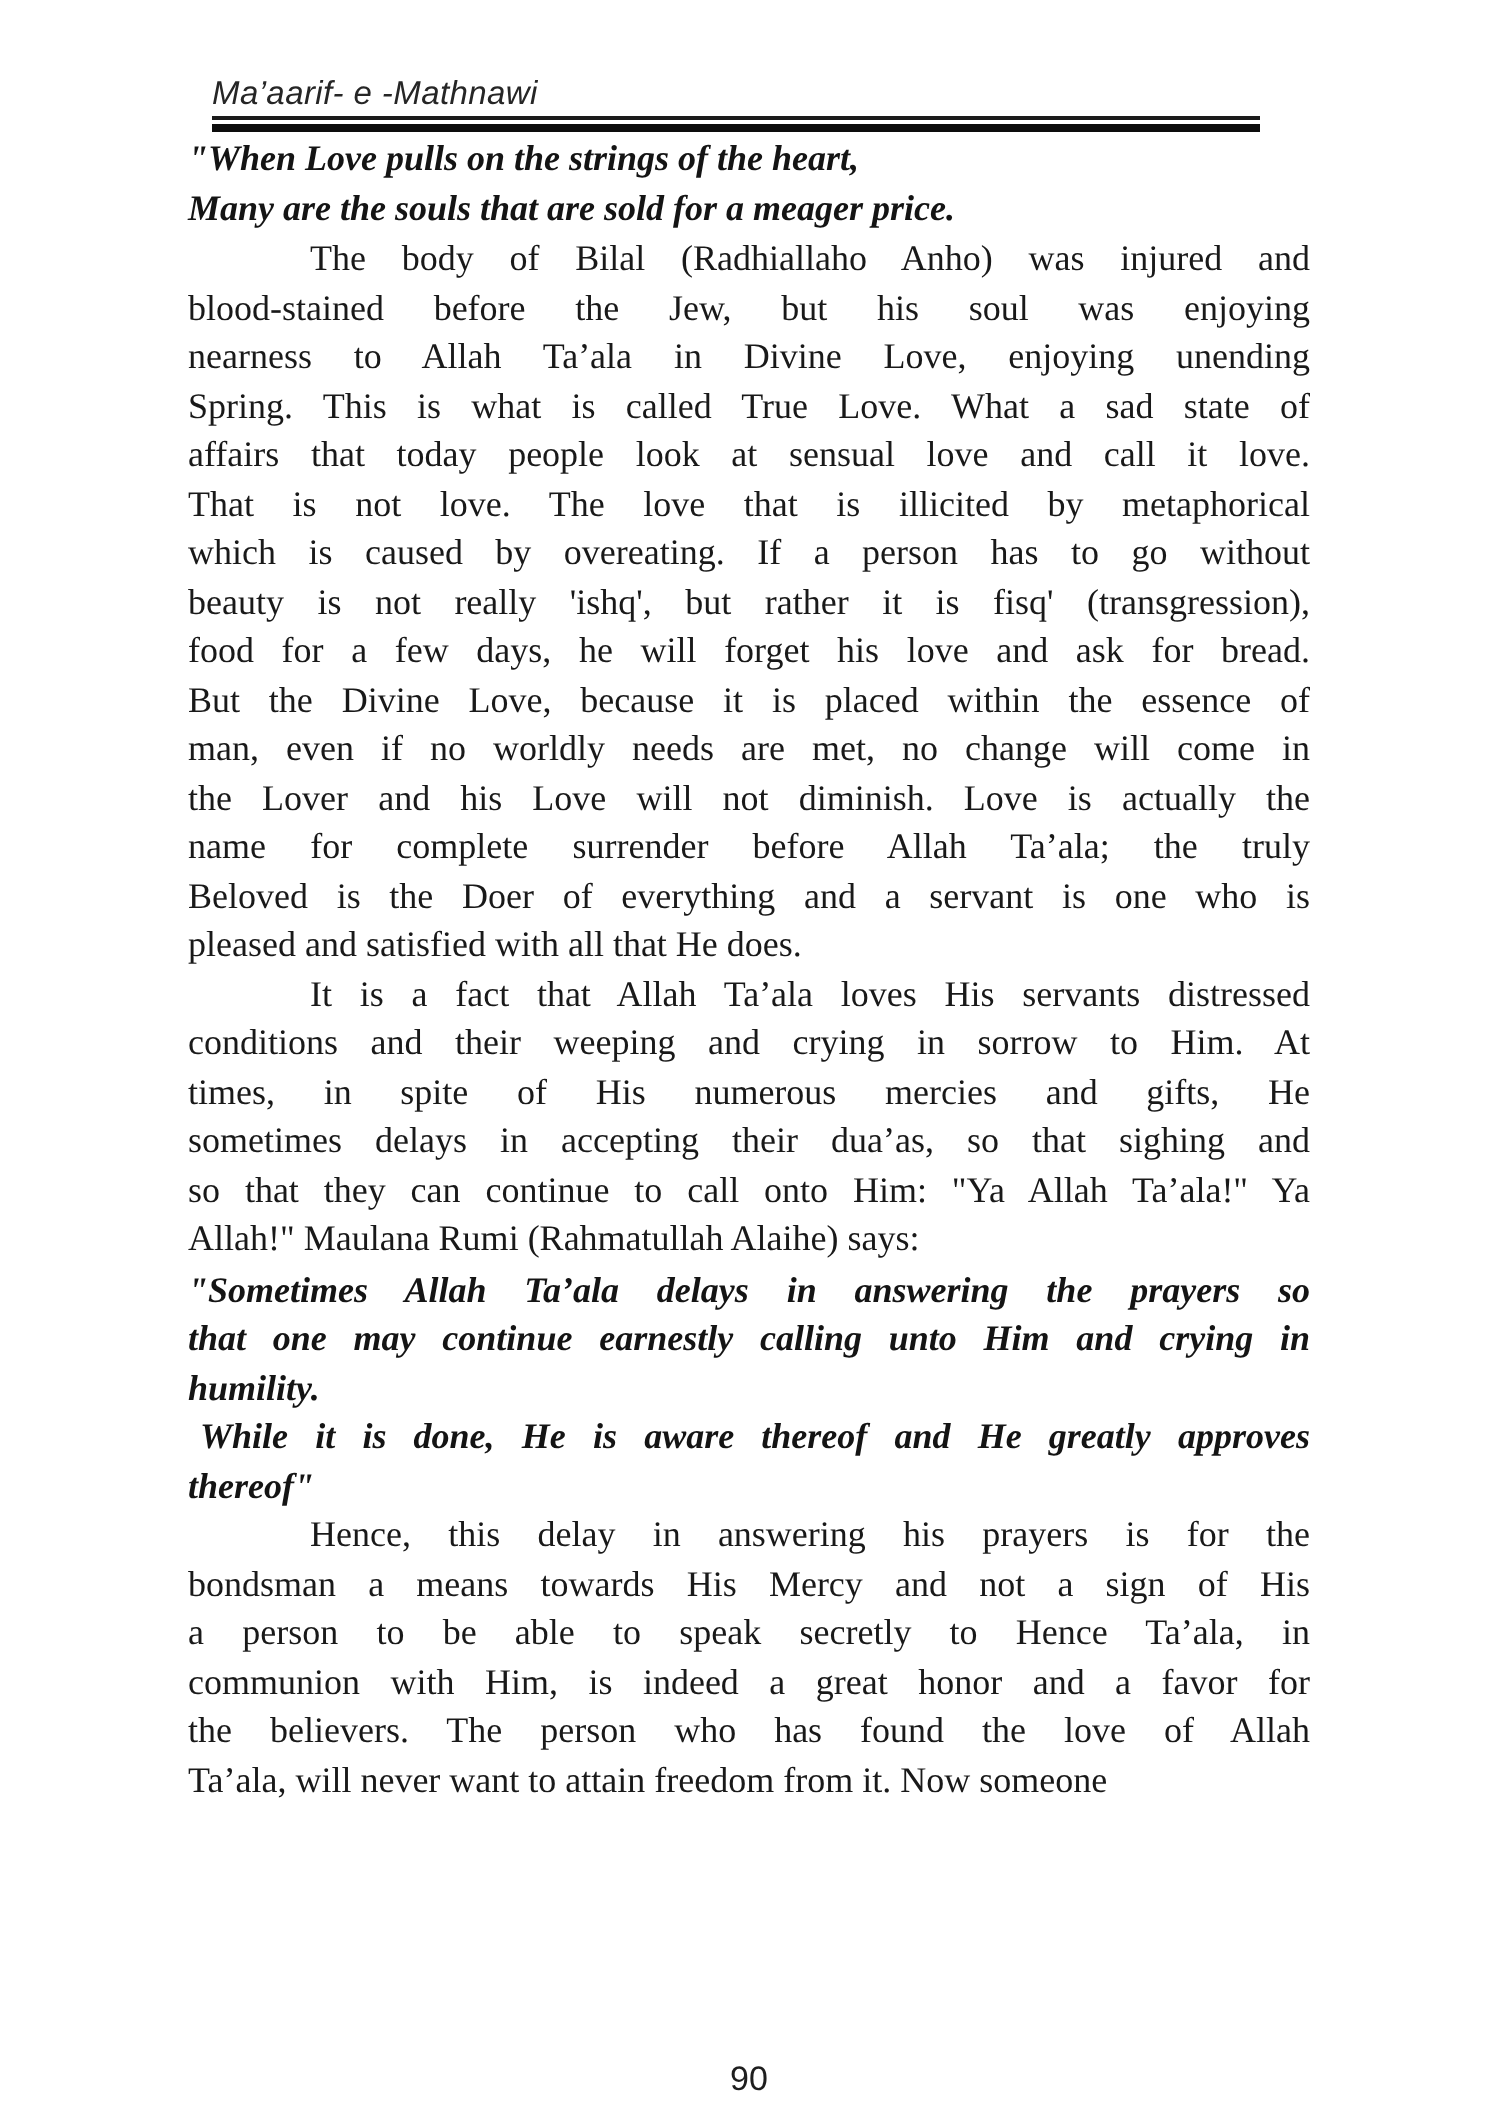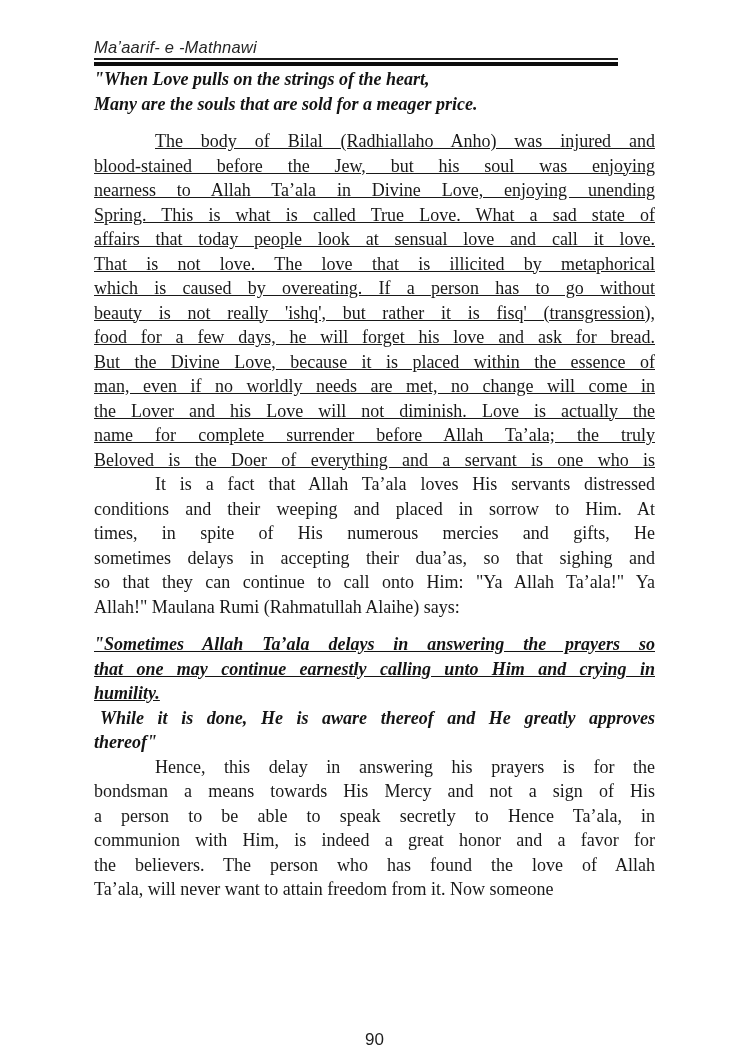--- a/index.html
+++ b/index.html
@@ -11,21 +11,21 @@
     width: 750px;
     height: 1062px;
     background: #ffffff;
     overflow: hidden;
     color: #191919;
   }
 
   .header {
     position: absolute;
     top: 38px;
-    left: 94px;
+    left: 106px;
     width: 524px;
   }
   .header-title {
     font-family: "Liberation Sans", sans-serif;
     font-style: italic;
     font-size: 16.5px;
     line-height: 19px;
     color: #262626;
     letter-spacing: 0.2px;
   }
@@ -41,21 +41,21 @@
   }
 
   .text-column {
     position: absolute;
     top: 67px;
     left: 94px;
     width: 561px;
   }
 
   .block { margin: 0; }
-  .block.gap { margin-top: 13px; text-decoration: underline; }
+  .block.gap { margin-top: 1px; }
 
   .b-quote {
     font-weight: bold;
     font-style: italic;
     color: #141414;
   }
 
   .line {
     font-size: 18px;
     line-height: 24.5px;
@@ -106,24 +106,25 @@
         <div class="line">affairs that today people look at sensual love and call it love.</div>
         <div class="line">That is not love. The love that is illicited by metaphorical</div>
         <div class="line">which is caused by overeating. If a person has to go without</div>
         <div class="line">beauty is not really 'ishq', but rather it is fisq' (transgression),</div>
         <div class="line">food for a few days, he will forget his love and ask for bread.</div>
         <div class="line">But the Divine Love, because it is placed within the essence of</div>
         <div class="line">man, even if no worldly needs are met, no change will come in</div>
         <div class="line">the Lover and his Love will not diminish. Love is actually the</div>
         <div class="line">name for complete surrender before Allah Ta’ala; the truly</div>
         <div class="line">Beloved is the Doer of everything and a servant is one who is</div>
+        <div class="line noj">pleased and satisfied with all that He does.</div>
       </div>
       <div class="block">
         <div class="line indent">It is a fact that Allah Ta’ala loves His servants distressed</div>
-        <div class="line">conditions and their weeping and placed in sorrow to Him. At</div>
+        <div class="line">conditions and their weeping and crying in sorrow to Him. At</div>
         <div class="line">times, in spite of His numerous mercies and gifts, He</div>
         <div class="line">sometimes delays in accepting their dua’as, so that sighing and</div>
         <div class="line">so that they can continue to call onto Him: "Ya Allah Ta’ala!" Ya</div>
         <div class="line noj">Allah!" Maulana Rumi (Rahmatullah Alaihe) says:</div>
       </div>
       <div class="block b-quote gap">
         <div class="line">"Sometimes Allah Ta’ala delays in answering the prayers so</div>
         <div class="line">that one may continue earnestly calling unto Him and crying in</div>
         <div class="line noj">humility.</div>
       </div>

